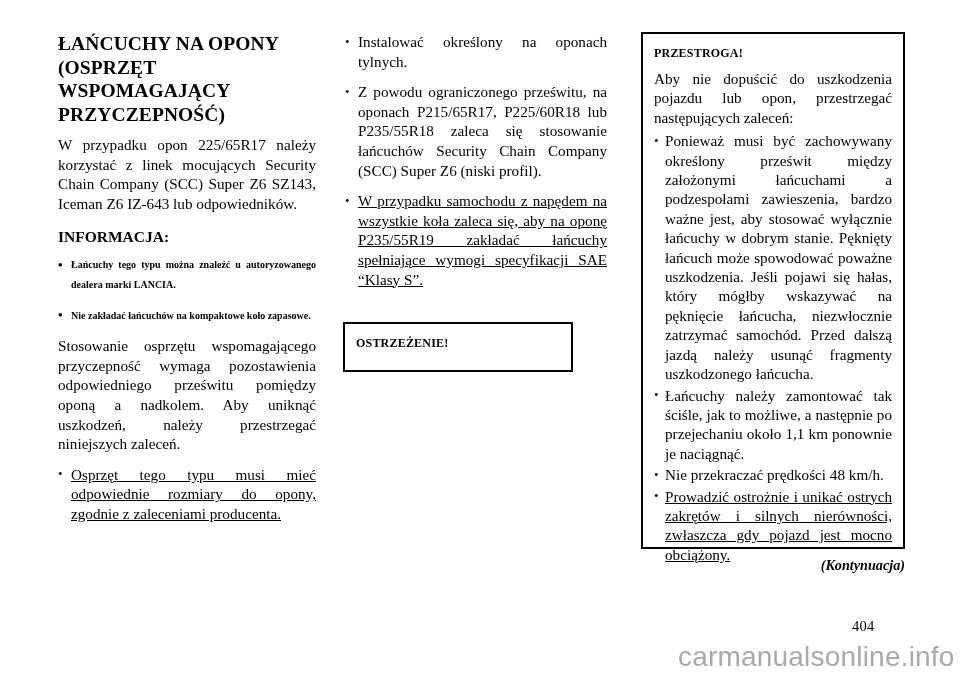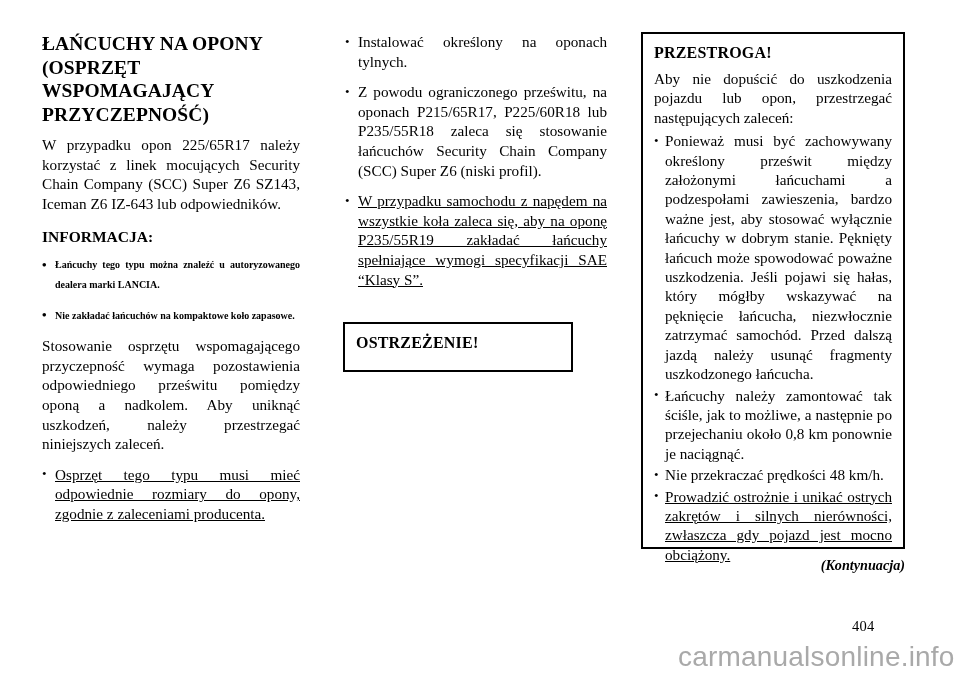--- a/index.html
+++ b/index.html
@@ -15,21 +15,21 @@
     overflow: hidden;
     font-family: "Liberation Serif", "DejaVu Serif", serif;
     color: #000000;
   }
 
   
   .col {
     position: absolute;
     top: 32px;
   }
-  .col-1 { left: 42px;  width: 258px; }
+  .col-1 { left: 58px;  width: 258px; }
   .col-2 { left: 345px; width: 262px; }
 
   
   .chapter-title {
     font-weight: bold;
     font-size: 19.5px;
     line-height: 23.5px;
     letter-spacing: 0.1px;
     margin: 0 0 9px 0;
     text-align: left;
@@ -77,21 +77,21 @@
 
   
   .notice-box {
     border: 2px solid #000000;
     background: #ffffff;
     box-sizing: border-box;
     padding: 9px 11px 10px 11px;
   }
   .notice-title {
     font-weight: bold;
-    font-size: 16px;
+    font-size: 12px;
     line-height: 20px;
     margin: 0 0 7px 0;
     letter-spacing: 0.2px;
   }
   .notice-box p.body { font-size: 15.2px; line-height: 19.4px; }
   .notice-box .bullet { font-size: 15.2px; line-height: 19.4px; margin-bottom: 3px; }
 
   
   #warning-box {
     position: absolute;
@@ -177,21 +177,21 @@
     <div class="notice-title">OSTRZEŻENIE!</div>
   </div>
 
   <div class="notice-box" id="caution-box">
     <div class="notice-title">PRZESTROGA!</div>
 
     <p class="body">Aby nie dopuścić do uszkodzenia pojazdu lub opon, przestrzegać następujących zaleceń:</p>
 
     <div class="bullet">Ponieważ musi być zachowywany określony prześwit między założonymi łańcuchami a podzespołami zawieszenia, bardzo ważne jest, aby stosować wyłącznie łańcuchy w dobrym stanie. Pęknięty łańcuch może spowodować poważne uszkodzenia. Jeśli pojawi się hałas, który mógłby wskazywać na pęknięcie łańcucha, niezwłocznie zatrzymać samochód. Przed dalszą jazdą należy usunąć fragmenty uszkodzonego łańcucha.</div>
 
-    <div class="bullet">Łańcuchy należy zamontować tak ściśle, jak to możliwe, a następnie po przejechaniu około 0,8 km ponownie je naciągnąć.</div>
+    <div class="bullet">Łańcuchy należy zamontować tak ściśle, jak to możliwe, a następnie po przejechaniu około 1,1 km ponownie je naciągnąć.</div>
 
     <div class="bullet">Nie przekraczać prędkości 48 km/h.</div>
 
     <div class="bullet last">Prowadzić ostrożnie i unikać ostrych zakrętów i silnych nierówności, zwłaszcza gdy pojazd jest mocno obciążony.</div>
   </div>
 
   <div class="continuation">(Kontynuacja)</div>
 
   <div class="page-number">404</div>
 

